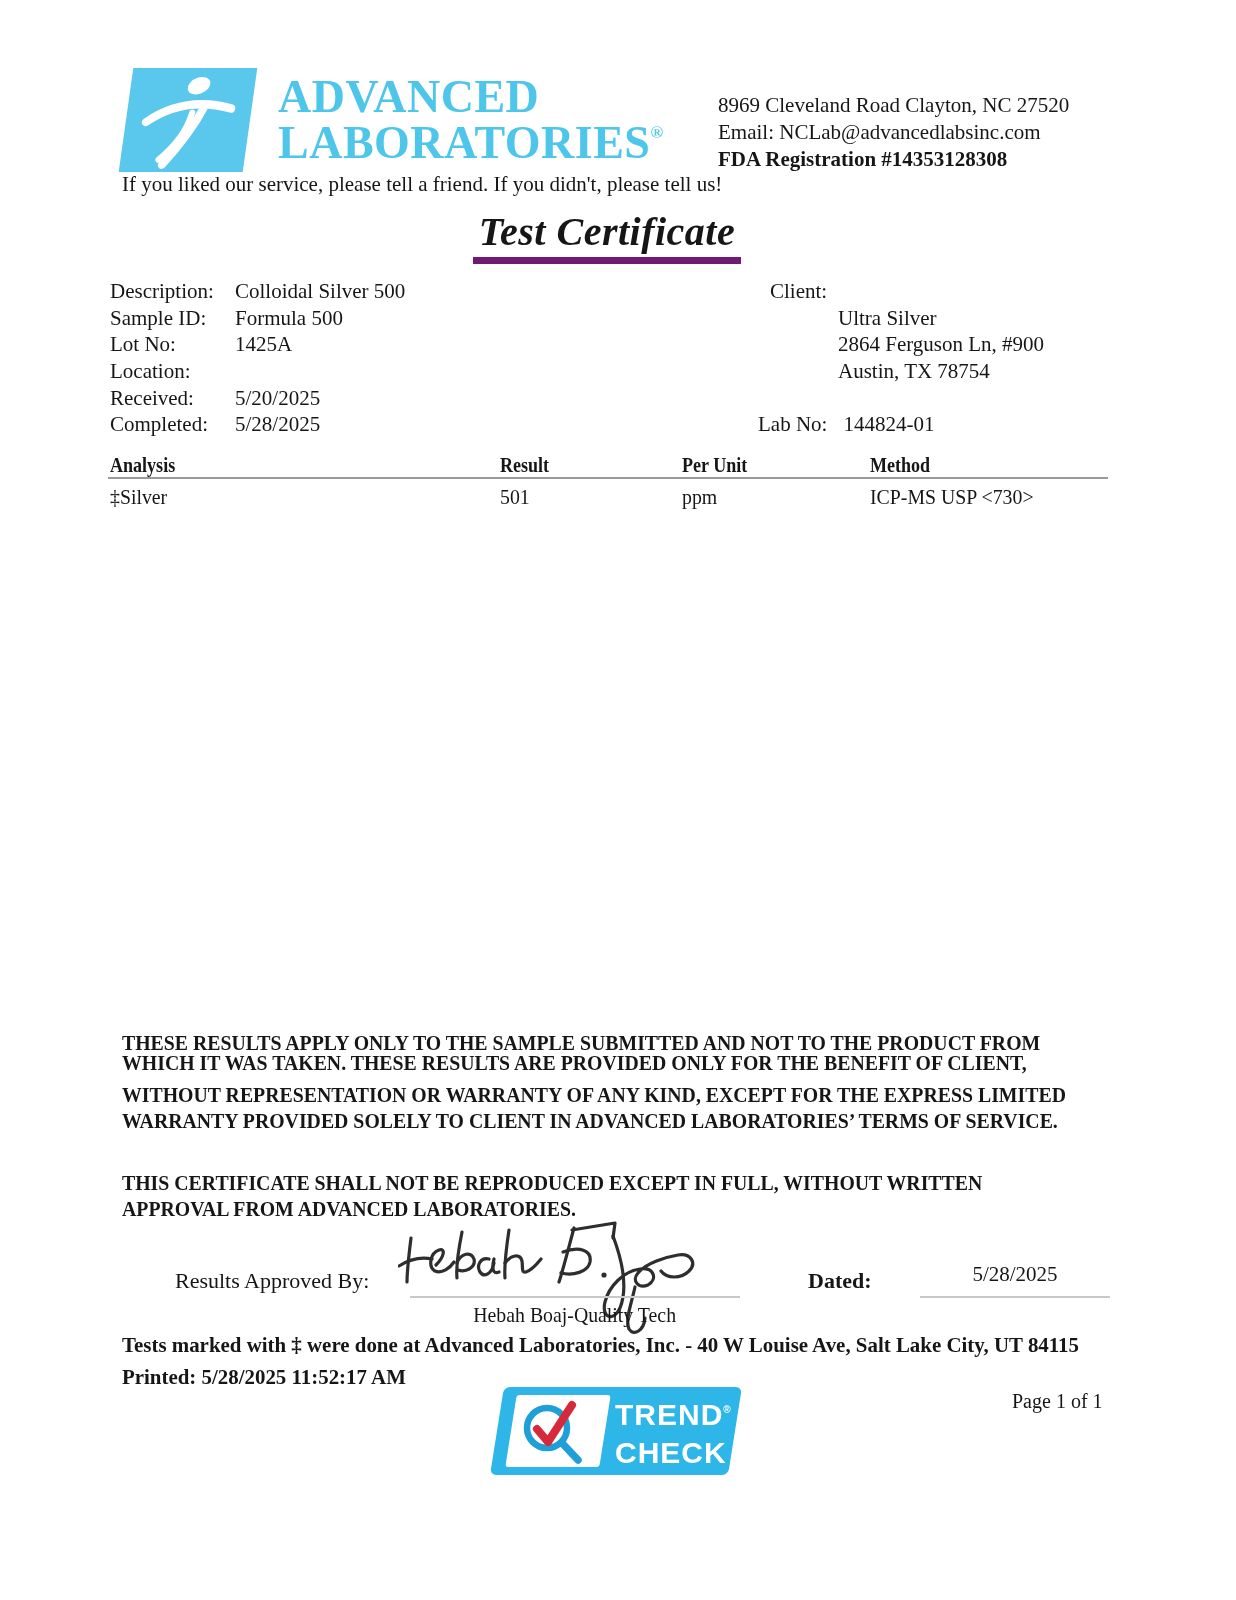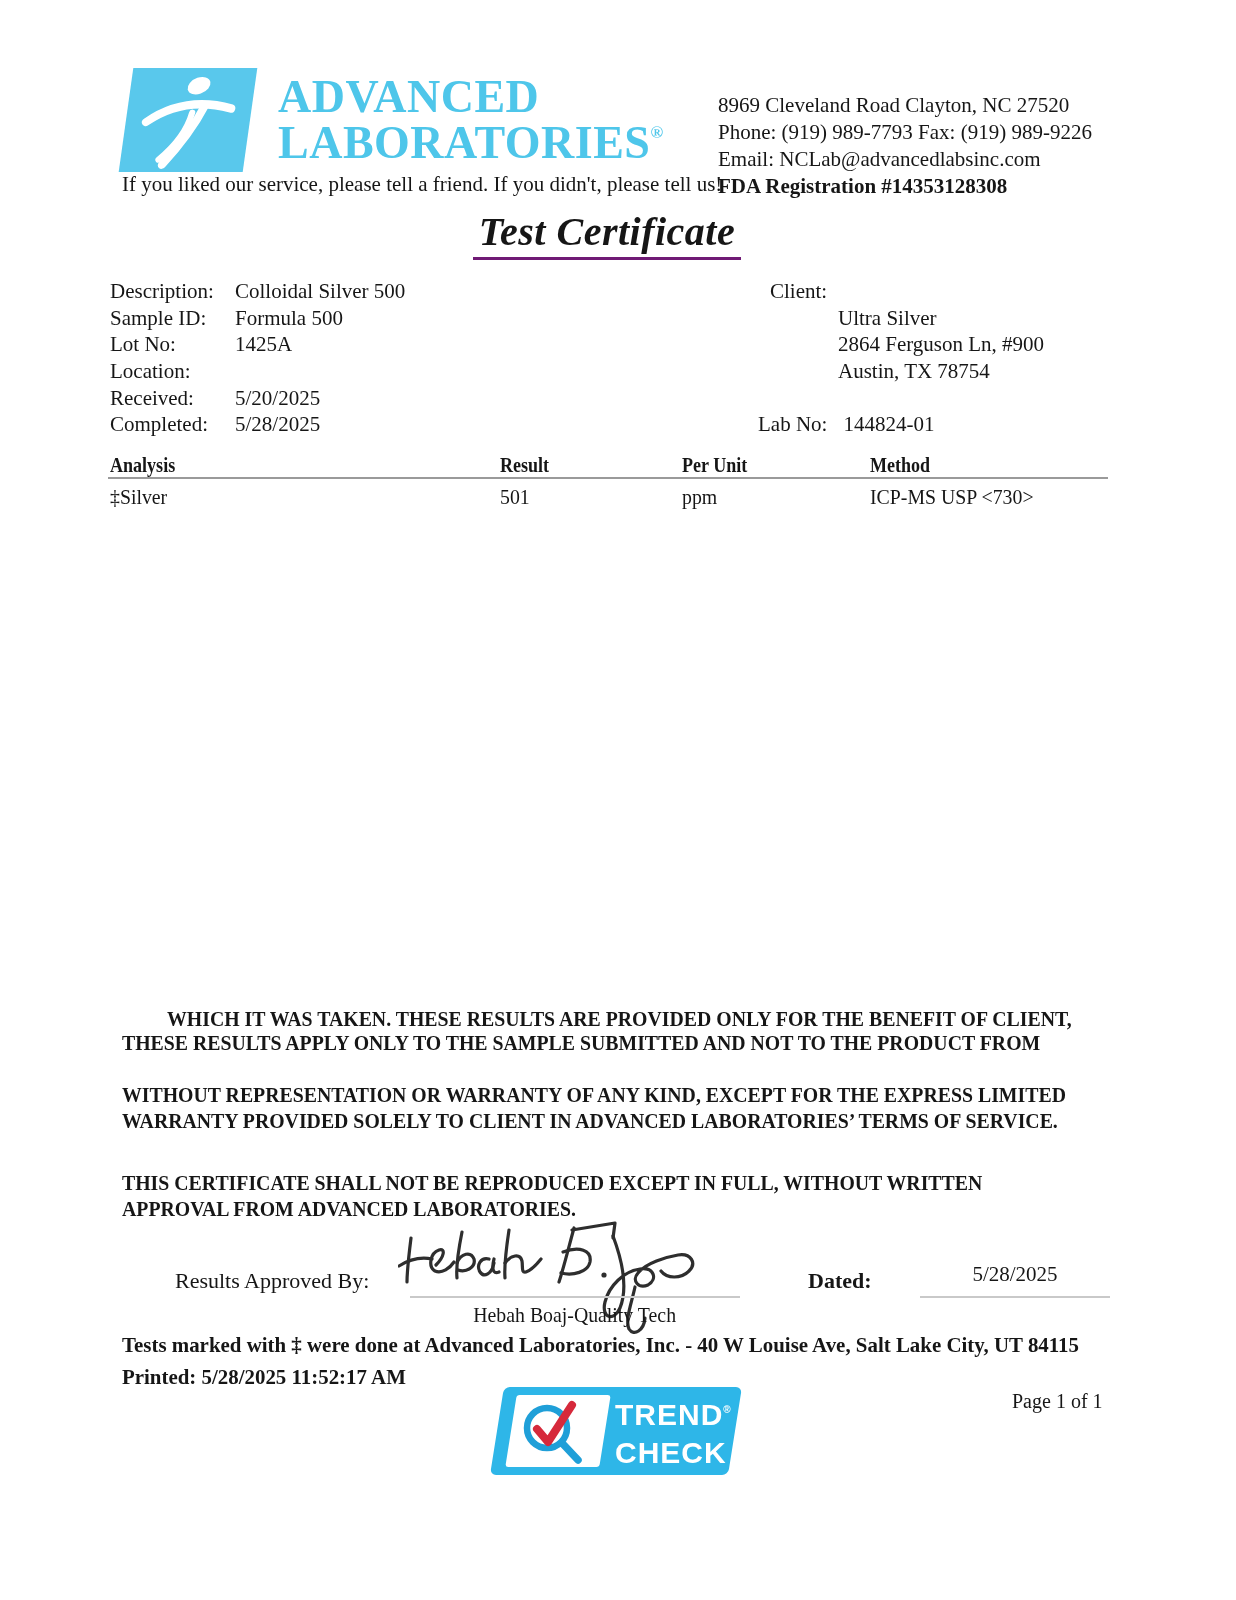--- a/index.html
+++ b/index.html
@@ -19,21 +19,21 @@
   .logo-box{left:126px;top:68px;width:124px;height:104px;background:#59c8ec;transform:skewX(-8deg);}
   .brand{left:270px;top:74px;font-family:Liberation Serif, serif;font-weight:bold;
          color:#4ec6ea;font-size:46px;line-height:46px;letter-spacing:0.5px;white-space:nowrap;margin-left:8px;}
   .brand .reg{font-size:17px;position:relative;top:-20px;letter-spacing:0;}
   .tagline{left:122px;top:172px;font-size:21px;}
   .contact{left:718px;top:92px;font-size:21px;line-height:27px;}
 
   
   .title-wrap{left:0;top:208px;width:1214px;text-align:center;}
   .title{display:inline-block;font-size:40px;font-weight:bold;font-style:italic;
-         border-bottom:3px solid #701a75;padding:0 6px 2px 6px;letter-spacing:0.5px;}
+         border-bottom:7px solid #701a75;padding:0 6px 2px 6px;letter-spacing:0.5px;}
 
   
   .info{left:110px;top:278px;font-size:21px;}
   .info-row{display:flex;height:26.7px;line-height:26.7px;}
   .info-row .lbl{width:125px;}
   .client{left:758px;top:278px;font-size:21px;line-height:26.5px;}
   .client .c-lbl{margin-left:12px;}
   .client .c-val{margin-left:80px;}
   .labno{left:758px;top:412px;font-size:21px;}
   .labno .v{margin-left:16px;}
@@ -83,21 +83,20 @@
 
   <div class="abs brand">
     <div>ADVANCED</div>
     <div><span>LABORATORIES</span><span class="reg">®</span></div>
   </div>
 
   <div class="abs tagline nowrap">If you liked our service, please tell a friend.  If you didn't, please tell us!</div>
 
   <div class="abs contact">
     <div class="nowrap">8969 Cleveland Road Clayton, NC 27520</div>
-    <div class="nowrap">Phone: (919) 989-7793 Fax: (919) 989-9226</div>
     <div class="nowrap">Email: NCLab@advancedlabsinc.com</div>
     <div class="nowrap b">FDA Registration #14353128308</div>
   </div>
 
   <div class="abs title-wrap">
     <span class="title">Test Certificate</span>
   </div>
 
   <div class="abs info">
     <div class="info-row">
@@ -141,21 +140,21 @@
   <div class="abs th" style="left:500px;"><span class="cond82">Result</span></div>
   <div class="abs th" style="left:682px;"><span class="cond82">Per Unit</span></div>
   <div class="abs th" style="left:870px;"><span class="cond82">Method</span></div>
   <div class="abs rule"></div>
   <div class="abs td" style="left:110px;text-align:center;"><span class="cond">‡Silver</span></div>
   <div class="abs td" style="left:500px;"><span class="cond">501</span></div>
   <div class="abs td" style="left:682px;"><span class="cond">ppm</span></div>
   <div class="abs td" style="left:870px;"><span class="cond">ICP-MS USP &lt;730&gt;</span></div>
 
   <div class="abs disc" style="left:122px;top:1030px;"><span class="cond">THESE RESULTS APPLY ONLY TO THE SAMPLE SUBMITTED AND NOT TO THE PRODUCT FROM</span></div>
-  <div class="abs disc" style="left:122px;top:1006px;margin-left:45px;"><span class="cond">WHICH IT WAS TAKEN. THESE RESULTS ARE PROVIDED ONLY FOR THE BENEFIT OF CLIENT,</span></div>
+  <div class="abs disc" style="left:122px;top:1050px;"><span class="cond">WHICH IT WAS TAKEN. THESE RESULTS ARE PROVIDED ONLY FOR THE BENEFIT OF CLIENT,</span></div>
   <div class="abs disc" style="left:122px;top:1082px;"><span class="cond">WITHOUT REPRESENTATION OR WARRANTY OF ANY KIND, EXCEPT FOR THE EXPRESS LIMITED</span></div>
   <div class="abs disc" style="left:122px;top:1170px;"><span class="cond">THIS CERTIFICATE SHALL NOT BE REPRODUCED EXCEPT IN FULL, WITHOUT WRITTEN</span></div>
 
   <div class="abs disc" style="left:122px;top:1108px;"><span class="cond">WARRANTY PROVIDED SOLELY TO CLIENT IN ADVANCED LABORATORIES’ TERMS OF SERVICE.</span></div>
   <div class="abs disc" style="left:122px;top:1196px;"><span class="cond">APPROVAL FROM ADVANCED LABORATORIES.</span></div>
 
   <svg class="abs" style="left:398px;top:1208px;" width="320" height="130" viewBox="0 0 320 130">
     <g stroke="#2e2e2e" stroke-width="3.2" fill="none" stroke-linecap="round" stroke-linejoin="round">
       <path d="M13,30 C11,46 9,62 9,74"></path>
       <path d="M1,58 C12,51 24,49 34,51"></path>

